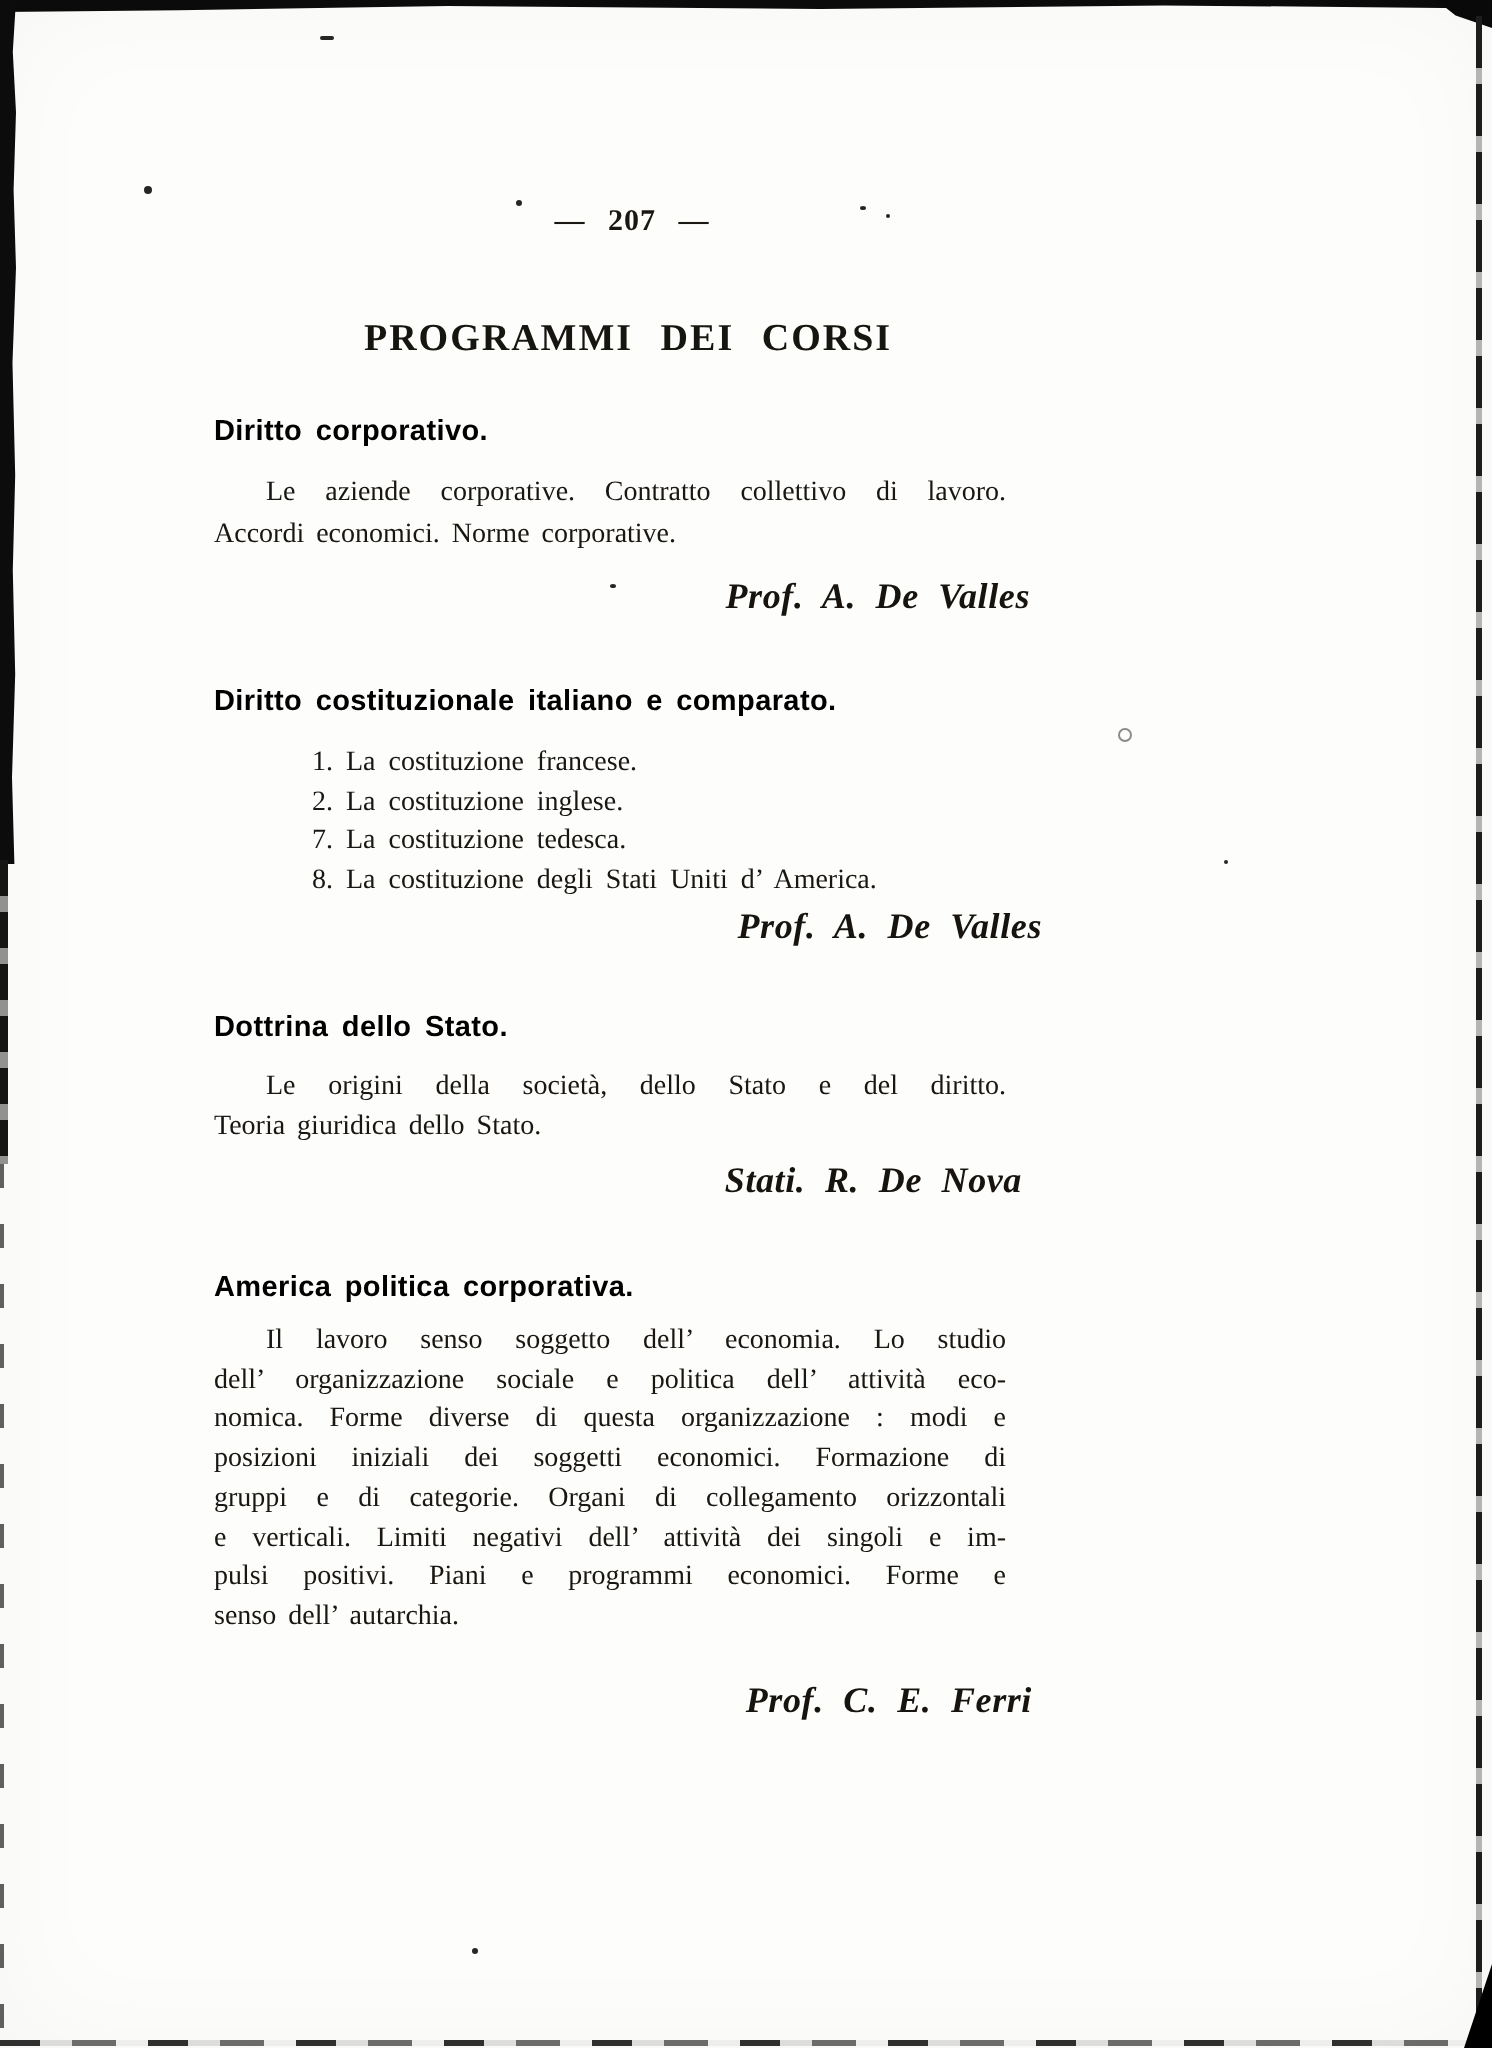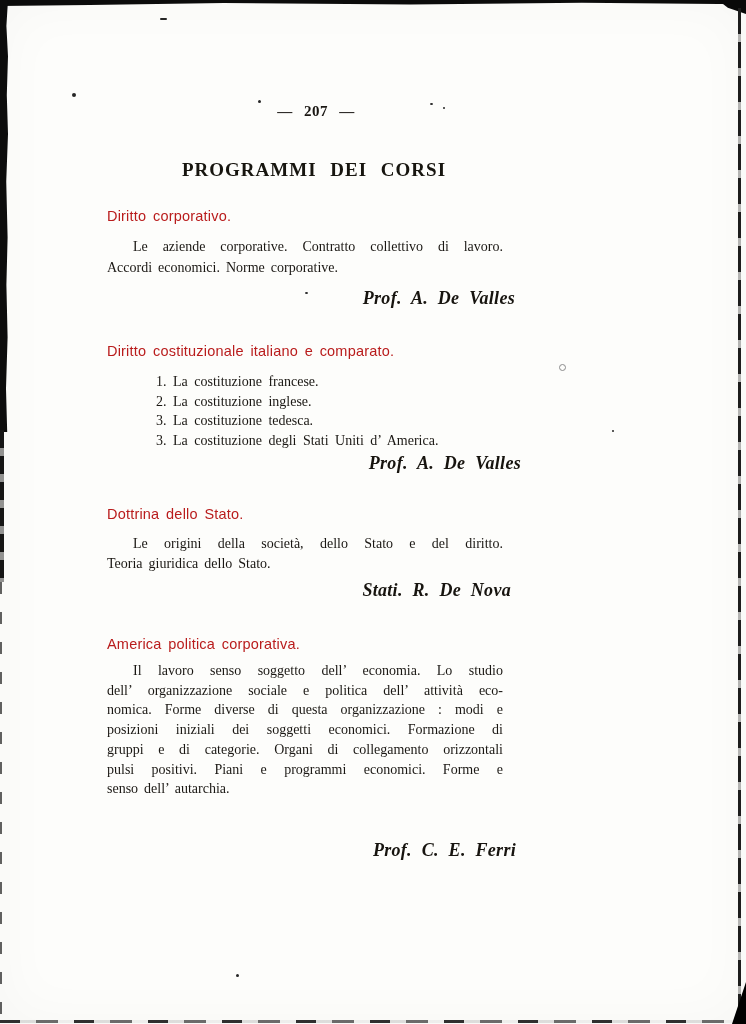--- a/index.html
+++ b/index.html
@@ -56,22 +56,22 @@
     font-size:15px; letter-spacing:.5px; word-spacing:7px;
     transform:translateX(11px); font-weight:600;
   }
   .doc-title {
     position:absolute; top:159px; width:100%; text-align:center;
     font-size:19px; font-weight:bold; letter-spacing:1px; word-spacing:8px;
     transform:translateX(9px); color:#17150f;
   }
   .sec-heading {
     position:absolute; left:0;
-    font-family:"Liberation Sans", sans-serif; font-weight:normal;
-    font-size:14.5px; letter-spacing:.2px; word-spacing:2.5px; color:#b91c1c;
+    font-family:"Liberation Sans", sans-serif; font-weight:bold;
+    font-size:14.5px; letter-spacing:.2px; word-spacing:2.5px; color:#000000;
   }
   #h1 { top:208px; }
   #h2 { top:343px; }
   #h3 { top:506px; }
   #h4 { top:636px; }
 
   .para { position:absolute; left:0; width:396px; font-size:14px; }
   #para1 { top:237px; line-height:20.6px; }
   #para3 { top:534px; line-height:20.4px; }
   #para4 { top:661px; line-height:19.7px; }
@@ -125,38 +125,39 @@
     <div id="para1" class="para">
       <div class="ln first">Le aziende corporative. Contratto collettivo di lavoro.</div>
       <div class="ln last">Accordi economici. Norme corporative.</div>
     </div>
     <div id="sig1" class="sig">Prof. A. De Valles</div>
 
     <div id="h2" class="sec-heading">Diritto costituzionale italiano e comparato.</div>
     <div class="course-list">
       <div class="item">1. La costituzione francese.</div>
       <div class="item">2. La costituzione inglese.</div>
-      <div class="item">3. La costituzione tedesca.</div>
-      <div class="item">3. La costituzione degli Stati Uniti d’ America.</div>
+      <div class="item">7. La costituzione tedesca.</div>
+      <div class="item">8. La costituzione degli Stati Uniti d’ America.</div>
     </div>
     <div id="sig2" class="sig">Prof. A. De Valles</div>
 
     <div id="h3" class="sec-heading">Dottrina dello Stato.</div>
     <div id="para3" class="para">
       <div class="ln first">Le origini della società, dello Stato e del diritto.</div>
       <div class="ln last">Teoria giuridica dello Stato.</div>
     </div>
     <div id="sig3" class="sig">Stati. R. De Nova</div>
 
     <div id="h4" class="sec-heading">America politica corporativa.</div>
     <div id="para4" class="para">
       <div class="ln first">Il lavoro senso soggetto dell’ economia. Lo studio</div>
       <div class="ln">dell’ organizzazione sociale e politica dell’ attività eco-</div>
       <div class="ln">nomica. Forme diverse di questa organizzazione : modi e</div>
       <div class="ln">posizioni iniziali dei soggetti economici. Formazione di</div>
       <div class="ln">gruppi e di categorie. Organi di collegamento orizzontali</div>
+      <div class="ln">e verticali. Limiti negativi dell’ attività dei singoli e im-</div>
       <div class="ln">pulsi positivi. Piani e programmi economici. Forme e</div>
       <div class="ln last">senso dell’ autarchia.</div>
     </div>
     <div id="sig4" class="sig">Prof. C. E. Ferri</div>
 
   </div>
 </div>
 
 </body></html>

